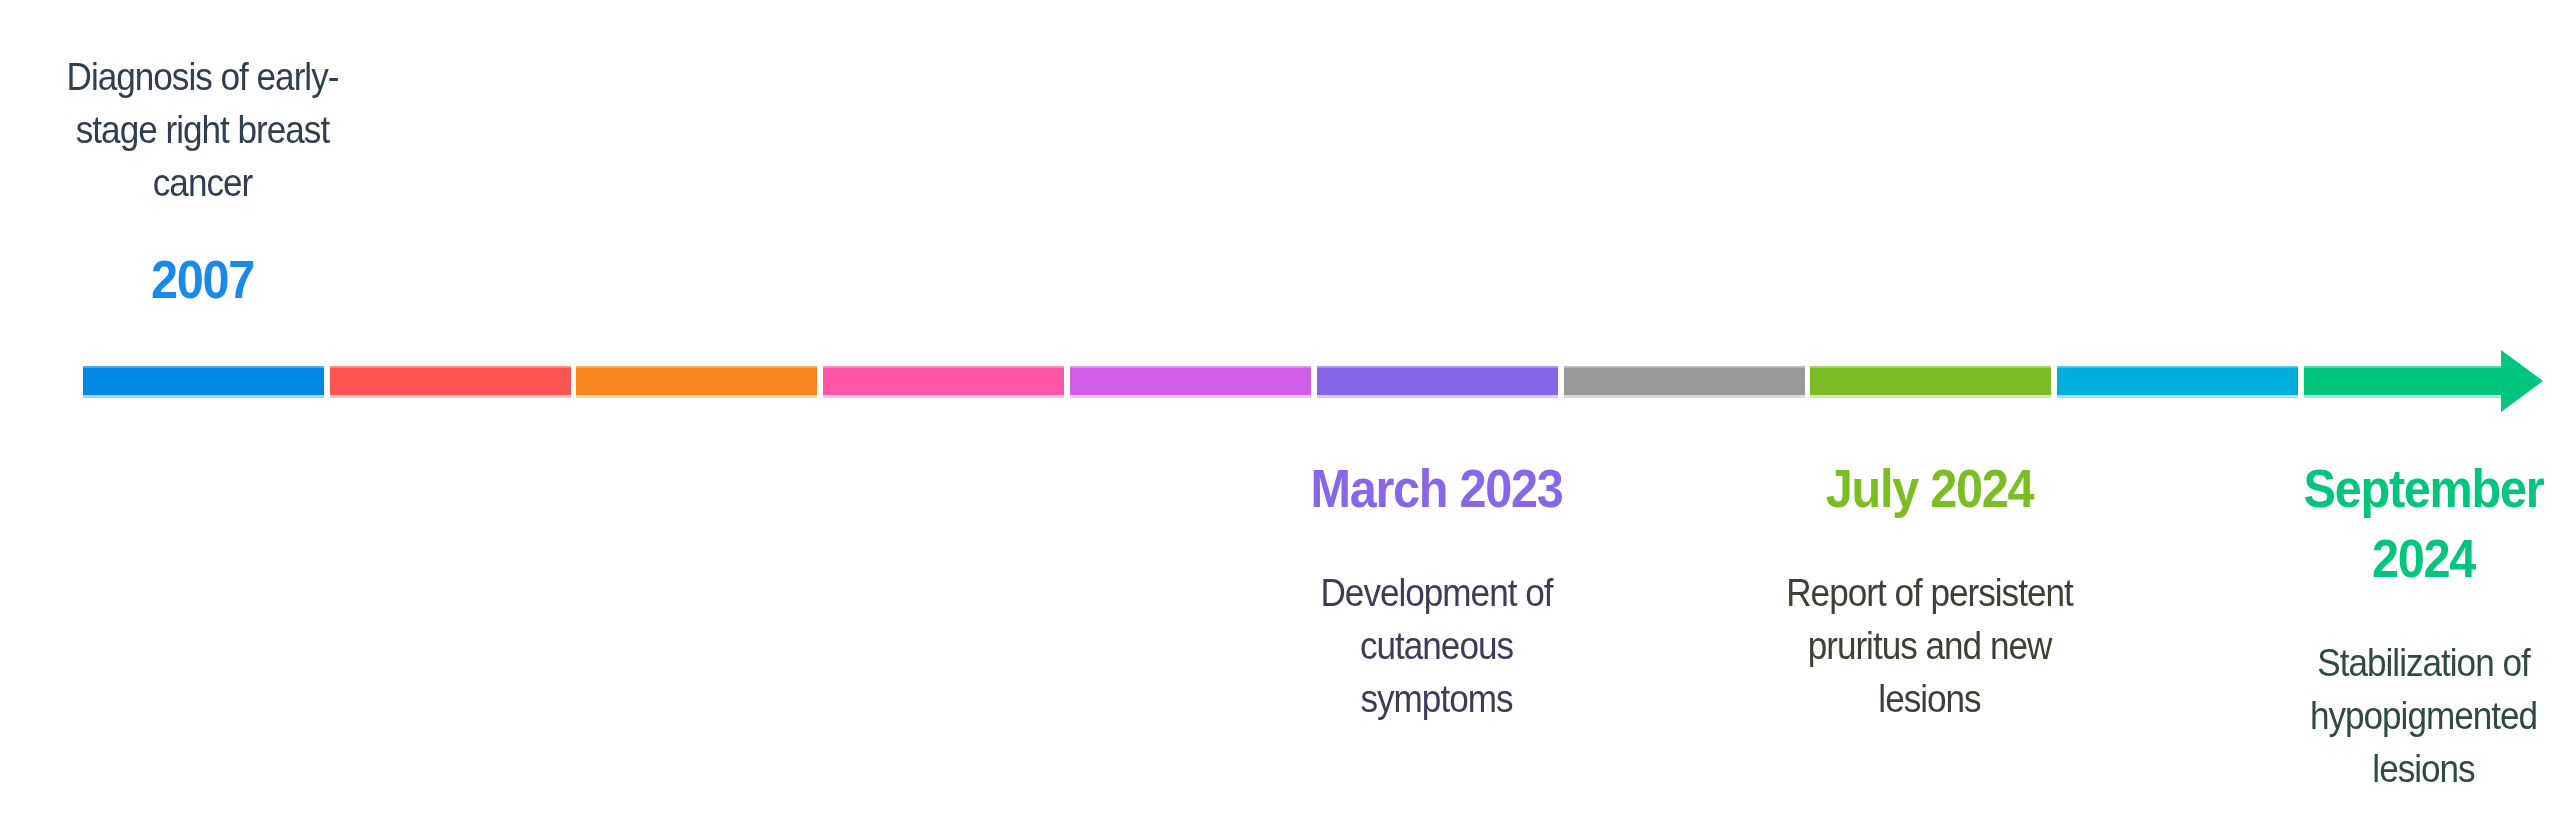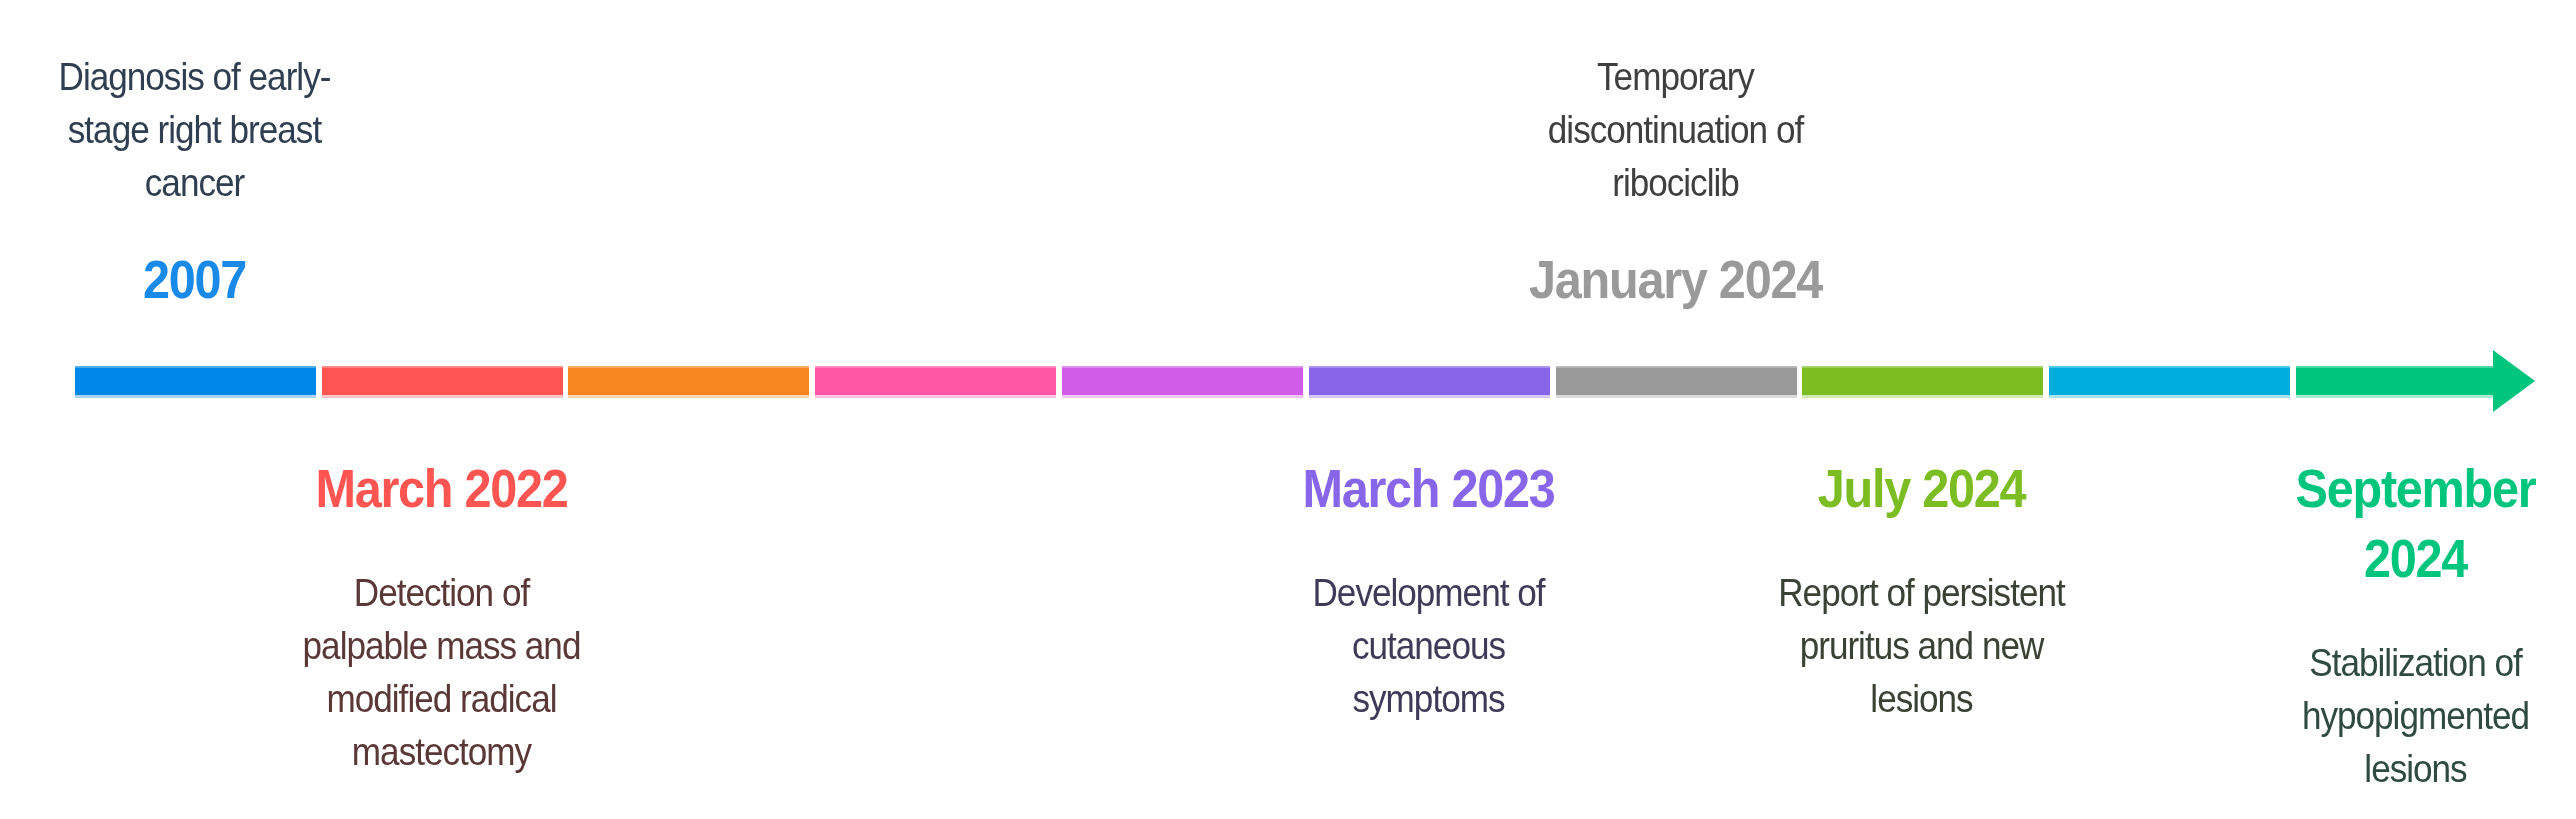--- a/index.html
+++ b/index.html
@@ -1,18 +1,18 @@
 <!DOCTYPE html>
 <html style="font-size:14.4px"><head>
 <meta charset="utf-8">
 <style>
   html, body { margin: 0; padding: 0; background: #ffffff; }
   body { width: 2576px; height: 820px; position: relative; overflow: hidden;
          font-family: "Liberation Sans", sans-serif; }
-  .stage { position: absolute; left: 0; top: 0; width: 2200px; height: 820px; text-decoration: underline; }
+  .stage { position: absolute; left: 8px; top: 0; width: 2200px; height: 820px; text-decoration: underline; }
 
   
   .bar { position: absolute; left: 0; top: 0; width: 2576px; height: 820px; pointer-events: none; }
   .seg { position: absolute; top: 366px; height: 29px; width: 241px;
          box-shadow: 0 1.8px 0 rgba(255,255,255,0.35) inset; }
   .seg::after { content: ""; position: absolute; left: 0; right: 0; bottom: -2.7px; height: 2.7px; opacity: 0.35; background: inherit; }
   .arrow-head { position: absolute; left: 2493px; top: 350px; width: 0; height: 0;
                 border-top: 31px solid transparent; border-bottom: 31px solid transparent;
                 border-left: 42px solid #00c57d; }
 
@@ -57,56 +57,35 @@
     <div class="desc" style="color: rgb(47, 62, 80);">
       <span class="line">Diagnosis of early-</span>
       <span class="line">stage right breast</span>
       <span class="line">cancer</span>
     </div>
     <div class="date" style="color: rgb(26, 138, 232);">
       <span class="line">2007</span>
     </div>
   </div>
 
-  <div class="event bottom" style="left: 442px;">
-    <div class="date" style="color: rgb(255, 85, 82);">
-      <span class="line">March 2022</span>
-    </div>
-    <div class="desc" style="color: rgb(90, 56, 56);">
-      <span class="line">Detection of</span>
-      <span class="line">palpable mass and</span>
-      <span class="line">modified radical</span>
-      <span class="line">mastectomy</span>
-    </div>
-  </div>
 
 
 
 
   <div class="event bottom" style="left: 1429px;">
     <div class="date" style="color: rgb(136, 102, 234);">
       <span class="line">March 2023</span>
     </div>
     <div class="desc" style="color: rgb(62, 58, 88);">
       <span class="line">Development of</span>
       <span class="line">cutaneous</span>
       <span class="line">symptoms</span>
     </div>
   </div>
 
-  <div class="event top" style="left: 1676px;">
-    <div class="desc" style="color: rgb(63, 63, 63);">
-      <span class="line">Temporary</span>
-      <span class="line">discontinuation of</span>
-      <span class="line">ribociclib</span>
-    </div>
-    <div class="date" style="color: rgb(154, 154, 154);">
-      <span class="line">January 2024</span>
-    </div>
-  </div>
 
   <div class="event bottom" style="left: 1922px;">
     <div class="date" style="color: rgb(124, 189, 35);">
       <span class="line">July 2024</span>
     </div>
     <div class="desc" style="color: rgb(59, 66, 53);">
       <span class="line">Report of persistent</span>
       <span class="line">pruritus and new</span>
       <span class="line">lesions</span>
     </div>

